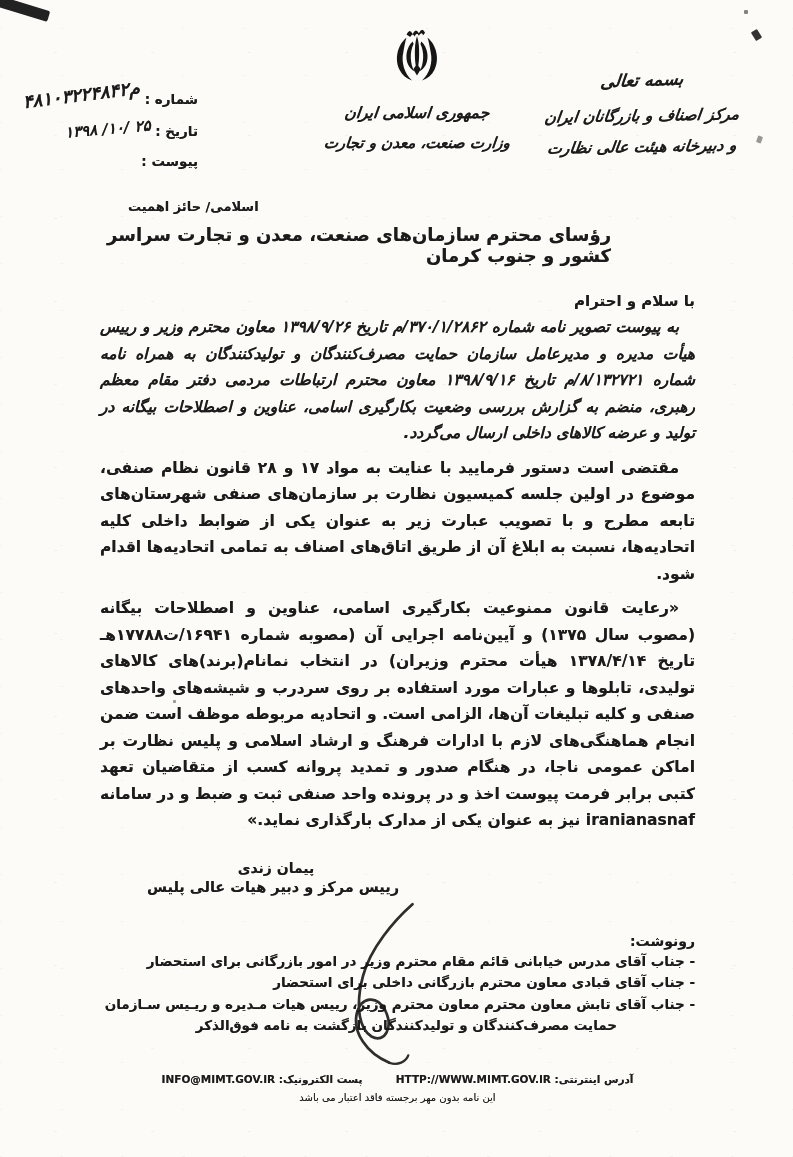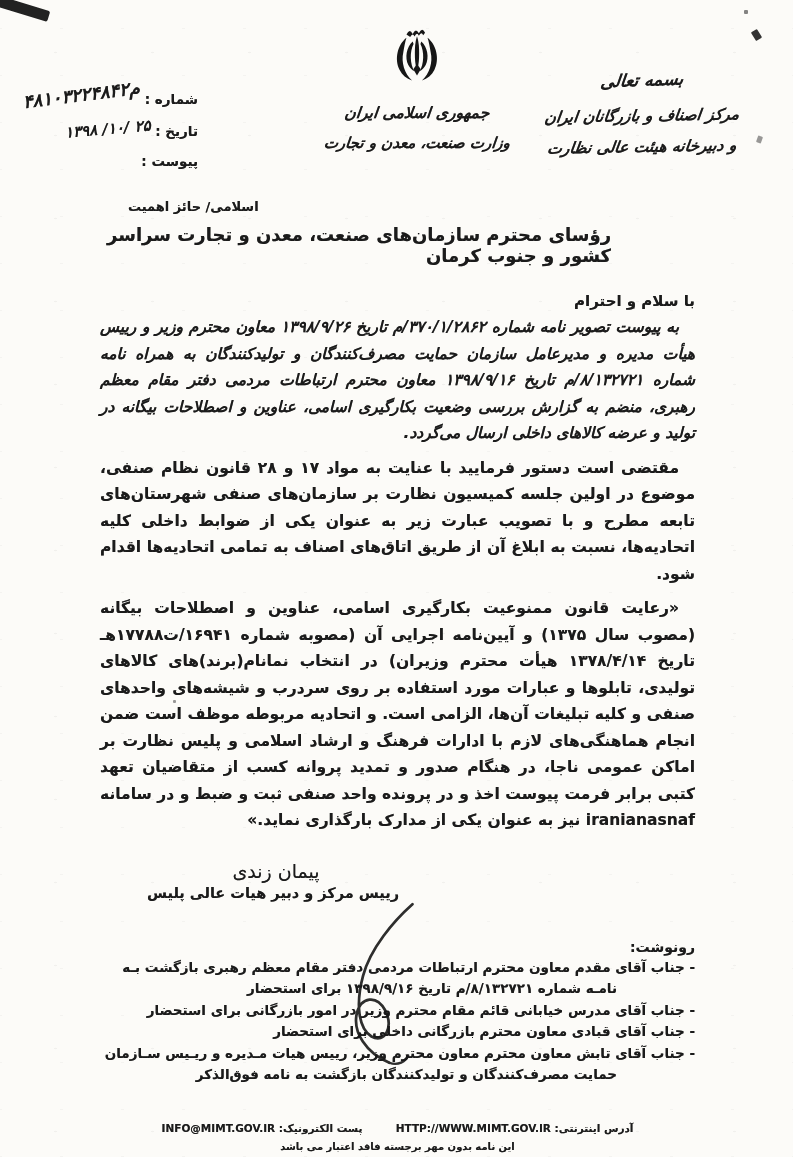--- a/index.html
+++ b/index.html
@@ -50,34 +50,34 @@
   
   .classification{position:absolute;left:128px;top:199px;font-size:13px;font-weight:bold;}
   .body-area{position:absolute;top:224px;left:100px;right:98px;}
   .addressee{margin-right:84px;font-size:18px;font-weight:bold;}
   .salutation{margin-top:26px;text-align:right;font-size:15px;font-weight:bold;}
   .para{margin:8px 0 0 0;font-size:15.5px;font-weight:bold;line-height:26.5px;text-align:justify;text-indent:16px;}
   .para:first-of-type{margin-top:4px;font-style:italic;}
 
   
   .sig-block{position:relative;margin:26px 296px 0 0;width:246px;text-align:center;}
-  .sig-name{font-size:19px;font-weight:normal;}
+  .sig-name{font-size:14px;font-weight:bold;}
   .sig-title{font-size:14.5px;font-weight:bold;margin-top:3px;white-space:nowrap;}
   .scribble{position:absolute;top:40px;right:-42px;pointer-events:none;opacity:.9;}
 
   
   .cc{margin-top:38px;}
   .cc-label{font-size:14px;font-weight:bold;margin-bottom:2px;}
   .cc-item{font-size:13.5px;font-weight:bold;line-height:21.5px;padding-right:78px;text-indent:-78px;}
 
   
   .ftr{margin-top:16px;text-align:center;}
   .ftr-line1{font-size:10.5px;font-weight:bold;margin-top:36px;}
   .ftr-line1 .gap{display:inline-block;width:26px;}
-  .ftr-note{margin-top:7px;font-size:10px;font-weight:bold;}
+  .ftr-note{margin-top:7px;font-size:10px;font-weight:normal;}
 </style>
 </head>
 <body>
 
 <div class="page ink">
 
   <div class="corner-mark"></div>
   <div class="speck" style="left:753px;top:30px;width:7px;height:10px;transform:rotate(-32deg);"></div>
   <div class="speck" style="left:744px;top:10px;width:4px;height:4px;opacity:.6;"></div>
   <div class="speck" style="left:757px;top:136px;width:5px;height:7px;opacity:.5;transform:rotate(20deg);"></div>
@@ -141,21 +141,20 @@
       <span class="scribble">
         <svg width="118" height="168" viewBox="0 0 110 160" aria-hidden="true">
           <path d="M84 4 C66 20 44 46 37 72 C30 98 32 122 45 130 C58 137 66 121 58 105 C50 90 35 92 31 108 C27 126 40 146 62 155" fill="none" stroke="#181818" stroke-width="2.6" stroke-linecap="round"></path>
           <path d="M62 155 C70 158 78 154 80 148" fill="none" stroke="#181818" stroke-width="2.2" stroke-linecap="round"></path>
         </svg>
       </span>
     </div>
 
     <div class="cc">
       <div class="cc-label">رونوشت:</div>
-      <div class="cc-item">- جناب آقای مقدم معاون محترم ارتباطات مردمی دفتر مقام معظم رهبری بازگشت بـه نامـه شماره ۸/۱۳۲۷۲۱/م تاریخ ۱۳۹۸/۹/۱۶ برای استحضار</div>
       <div class="cc-item">- جناب آقای مدرس خیابانی قائم مقام محترم وزیر در امور بازرگانی برای استحضار</div>
       <div class="cc-item">- جناب آقای قبادی معاون محترم بازرگانی داخلی برای استحضار</div>
       <div class="cc-item">- جناب آقای تابش معاون محترم معاون محترم وزیر، رییس هیات مـدیره و ریـیس سـازمان حمایت مصرف‌کنندگان و تولیدکنندگان بازگشت به نامه فوق‌الذکر</div>
     </div>
 
     <div class="ftr">
       <div class="ftr-line1">
         <span>آدرس اینترنتی:</span>
         <span class="ltr">HTTP://WWW.MIMT.GOV.IR</span>
         <span class="gap"></span>

